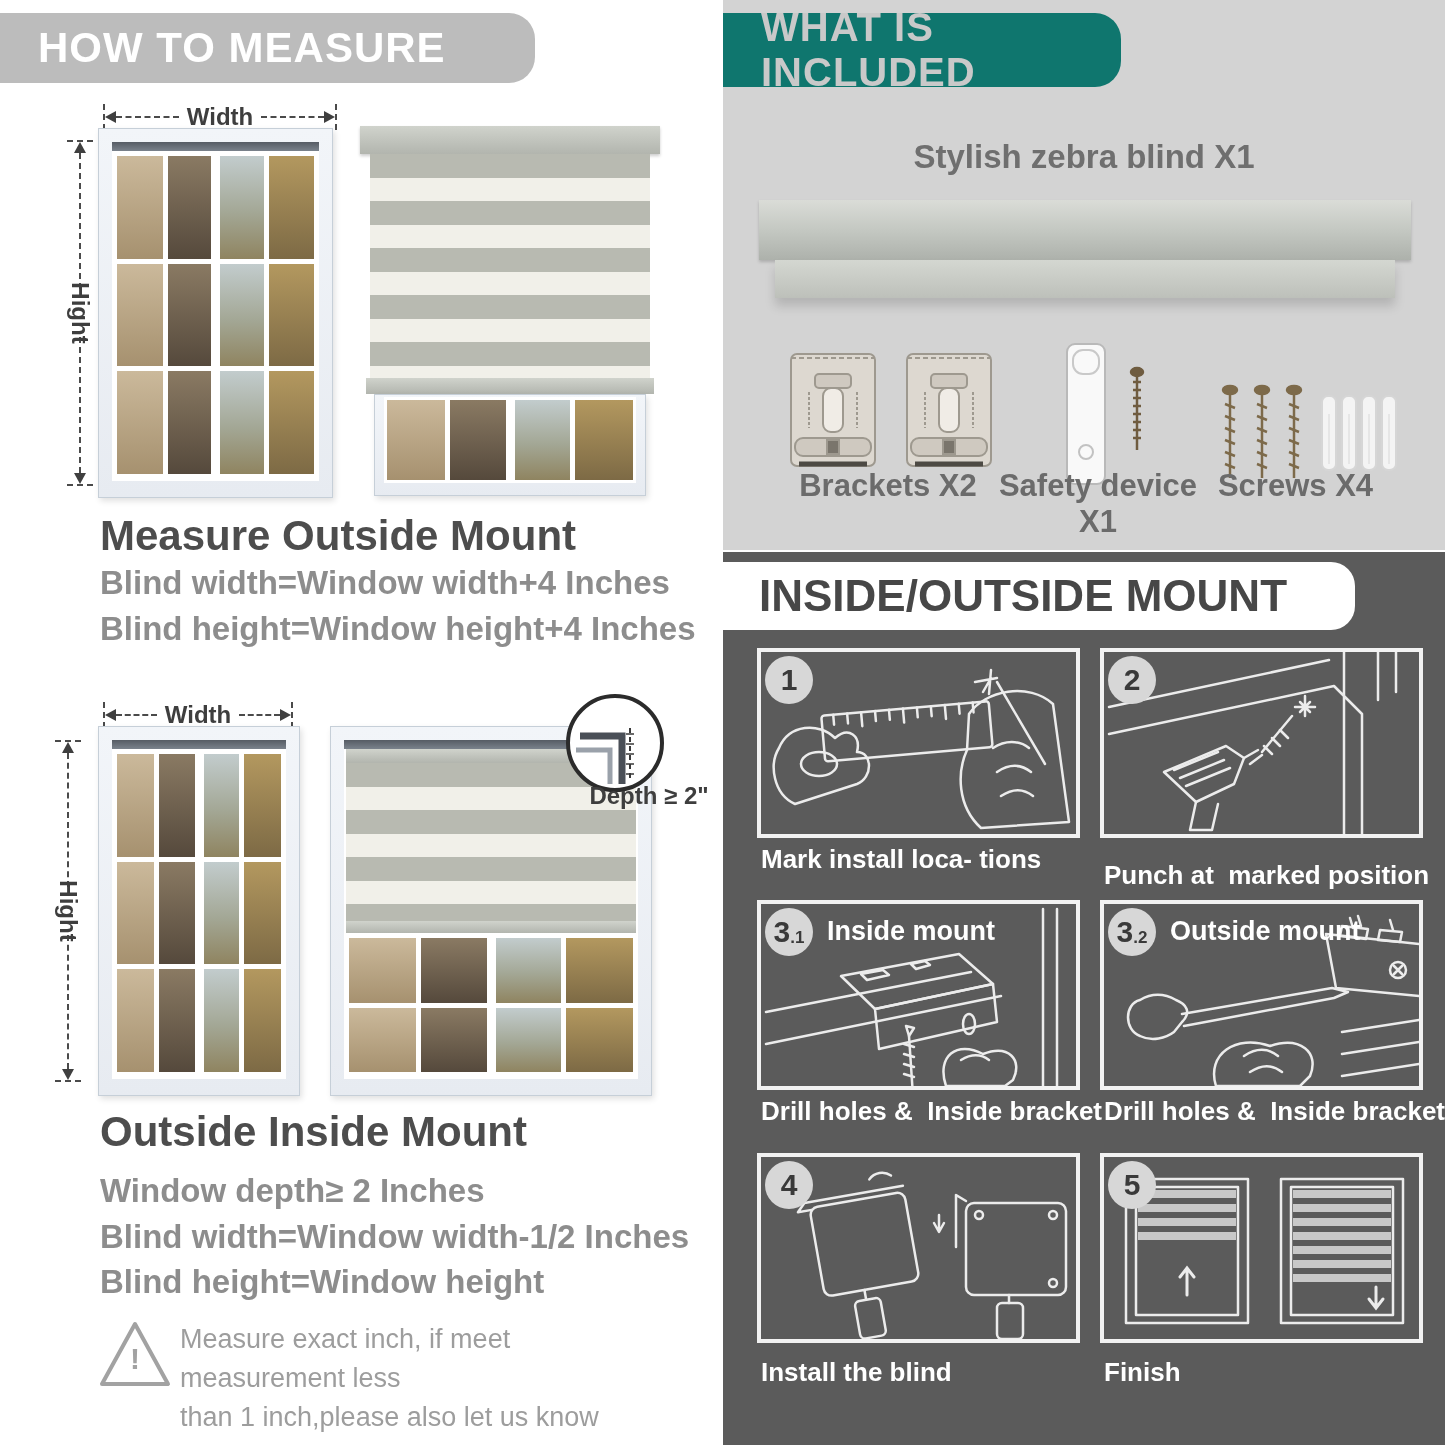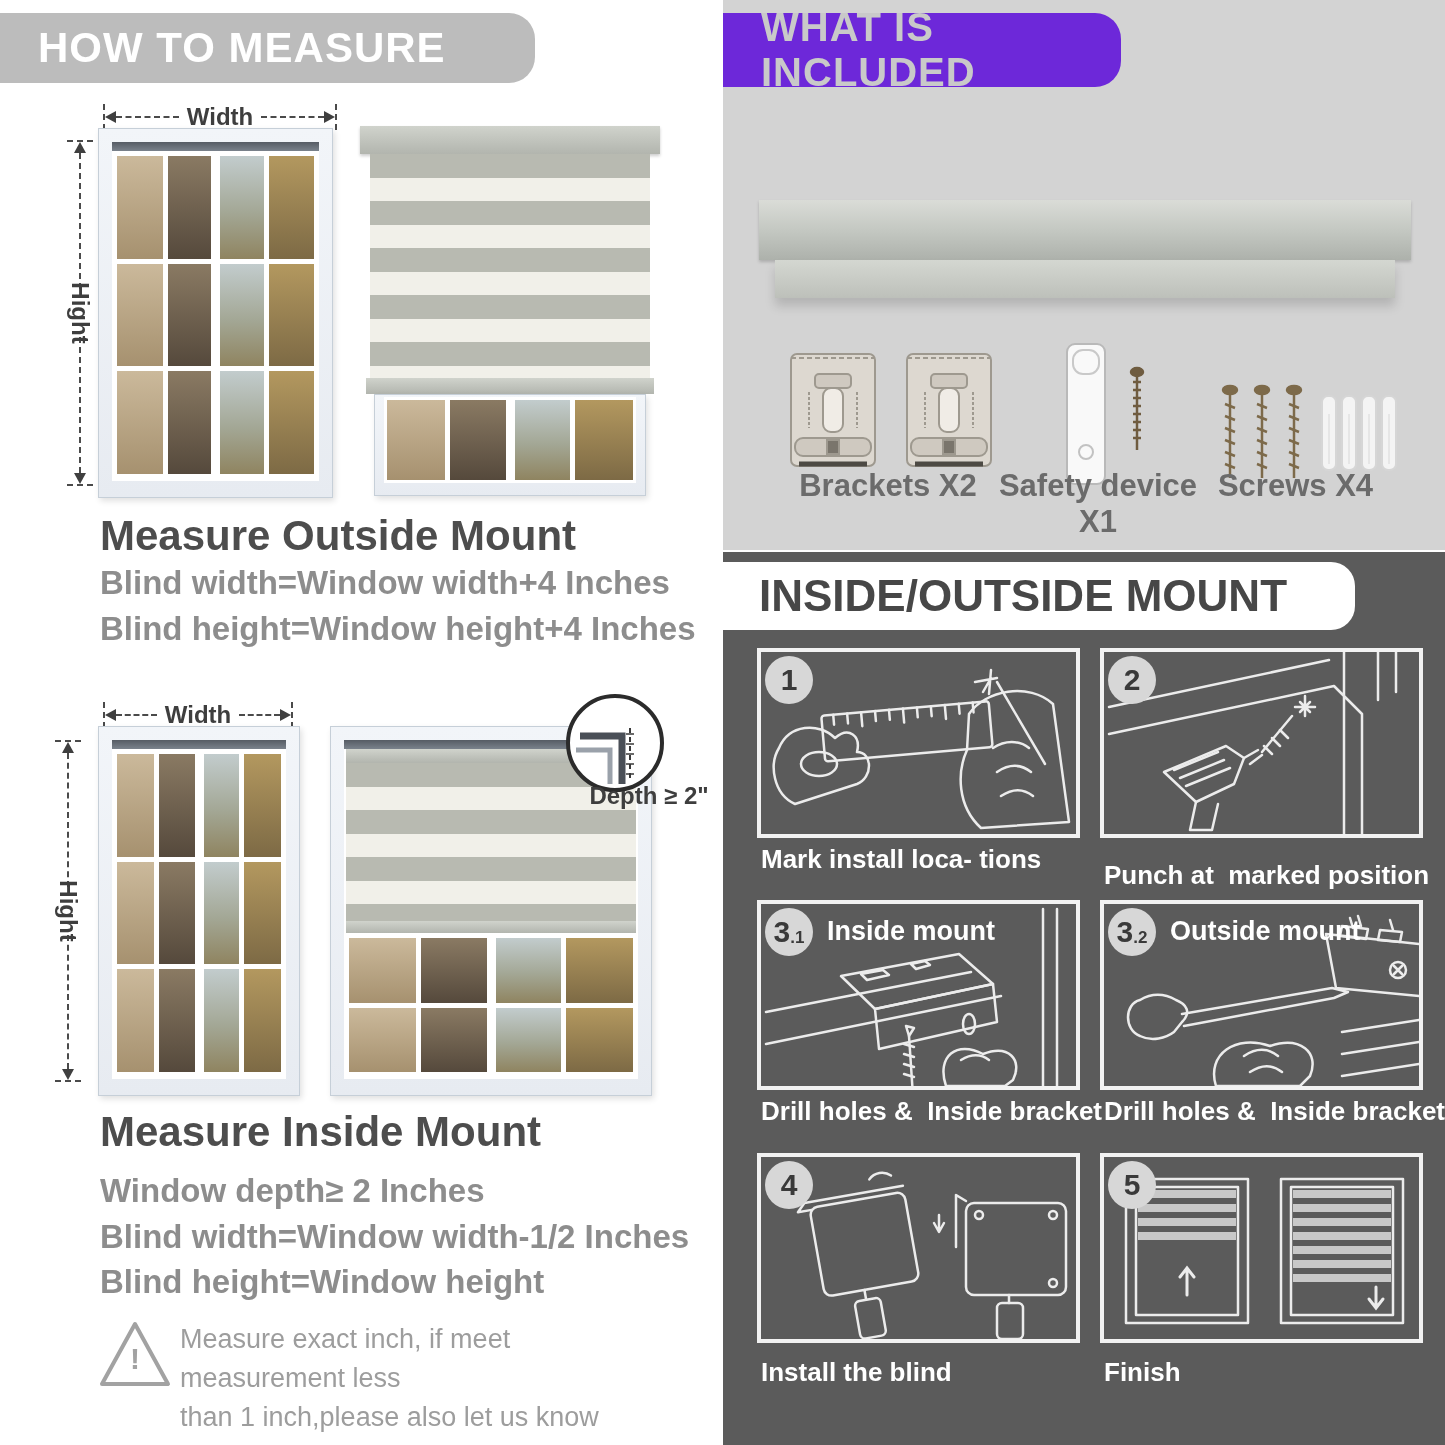--- a/index.html
+++ b/index.html
@@ -4,21 +4,21 @@
 <style>
   html,body{margin:0;padding:0;background:#fff;}
   #app{position:relative;width:1445px;height:1445px;background:#ffffff;overflow:hidden;
        font-family:"Liberation Sans",sans-serif;-webkit-font-smoothing:antialiased;}
   .abs{position:absolute;}
 
   
   .badge{display:flex;align-items:center;font-weight:bold;}
   .badge-left{left:0;top:13px;width:497px;height:70px;background:#bcbcbc;border-radius:0 26px 26px 0;
               color:#ffffff;font-size:42px;padding-left:38px;letter-spacing:1px;}
-  .badge-included{left:0;top:13px;width:360px;height:74px;background:#6d28d9;border-radius:0 26px 26px 0;
+  .badge-included{left:0;top:13px;width:360px;height:74px;background:#0f766e;border-radius:0 26px 26px 0;
               color:#c9c9c9;font-size:40px;padding-left:38px;letter-spacing:1px;}
   .badge-mount{left:0;top:10px;width:596px;height:68px;background:#ffffff;border-radius:0 24px 24px 0;
               color:#474747;font-size:44px;padding-left:36px;}
 
   
   .h2{font-size:42px;font-weight:bold;color:#4d4d4d;margin:0;}
   .subline{font-size:33px;font-weight:bold;color:#8d8d8d;line-height:1.38;}
   .dimlabel{font-size:24px;font-weight:bold;color:#3e3e3e;margin:0 8px;}
   .warntext{font-size:27px;font-weight:500;color:#9d9d9d;line-height:1.45;}
   .itemlabel{font-size:31px;font-weight:bold;color:#6b6b6b;text-align:center;}
@@ -207,21 +207,21 @@
     <svg viewBox="0 0 90 90" width="90" height="90">
       <path d="M10,38 L52,38 L52,86" fill="none" stroke="#4a4f57" stroke-width="7"></path>
       <path d="M6,52 L40,52 L40,86" fill="none" stroke="#9aa1aa" stroke-width="5"></path>
       <path d="M60,30 L60,84" stroke="#3a3a3a" stroke-width="2" stroke-dasharray="5 4" fill="none"></path>
       <path d="M56,36 h8 M56,46 h8 M56,56 h8 M56,66 h8 M56,76 h8" stroke="#3a3a3a" stroke-width="1.5"></path>
     </svg>
   </div>
   <div class="abs dimlabel" style="left:566px;top:782px;width:150px;text-align:center;">Depth ≥ 2"</div>
 
   <div class="abs" style="left:100px;top:1108px;width:620px;">
-    <p class="h2">Measure Inside Mount</p>
+    <p class="h2">Outside Inside Mount</p>
     <div class="subline" style="margin-top:12px;">Window depth≥ 2 Inches</div>
     <div class="subline">Blind width=Window width-1/2 Inches</div>
     <div class="subline">Blind height=Window height</div>
   </div>
 
   <div class="abs" style="left:96px;top:1316px;width:78px;height:78px;">
     <svg viewBox="0 0 78 78" width="78" height="78">
       <path d="M39,8 L72,68 L6,68 Z" fill="none" stroke="#a2a2a2" stroke-width="4" stroke-linejoin="round"></path>
     </svg>
     <span style="position:absolute;left:0;top:26px;width:78px;text-align:center;color:#a2a2a2;font-weight:bold;font-size:30px;">!</span>
@@ -230,20 +230,21 @@
     <div>Measure exact inch, if meet measurement less</div>
     <div>than 1 inch,please also let us know exact</div>
 
   </div>
 
   <div class="abs panel-top">
     <div class="abs badge badge-included">
       <span>WHAT IS INCLUDED</span>
     </div>
 
+    <div class="abs productlabel" style="top:138px;">Stylish zebra blind X1</div>
 
     <div class="abs headrail1" style="left:36px;top:200px;width:652px;height:60px;"></div>
     <div class="abs headrail2" style="left:52px;top:260px;width:620px;height:38px;"></div>
 
     <svg class="abs" style="left:58px;top:348px;" width="220" height="132" viewBox="0 0 220 132">
       <g stroke="#9e998f" stroke-width="2" fill="#ddd8d0">
         <g>
           <rect x="10" y="6" width="84" height="112" rx="6"></rect>
           <path d="M10,10 h84" stroke-dasharray="5 3"></path>
           <rect x="34" y="26" width="36" height="14" rx="4" fill="#cfc9c0"></rect>

